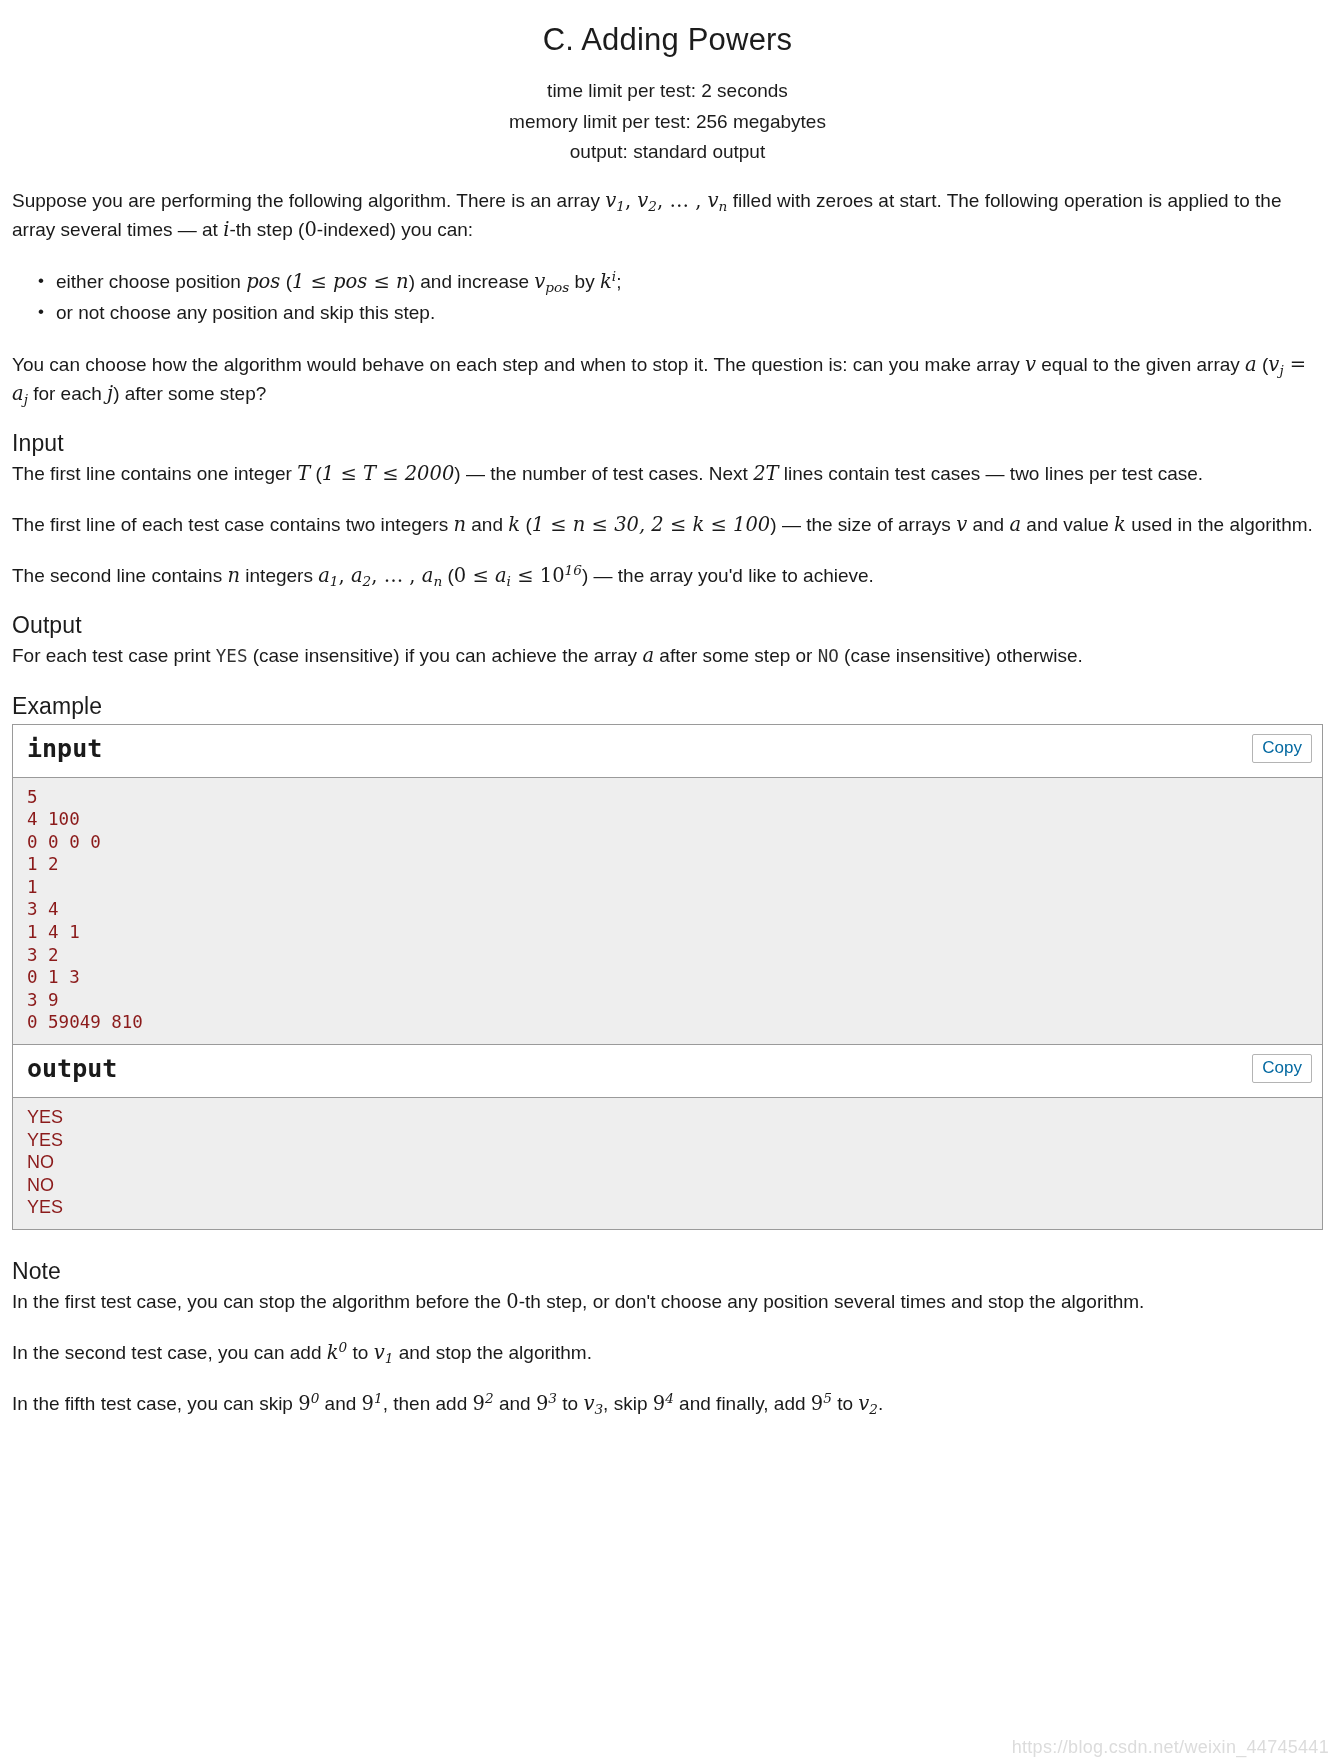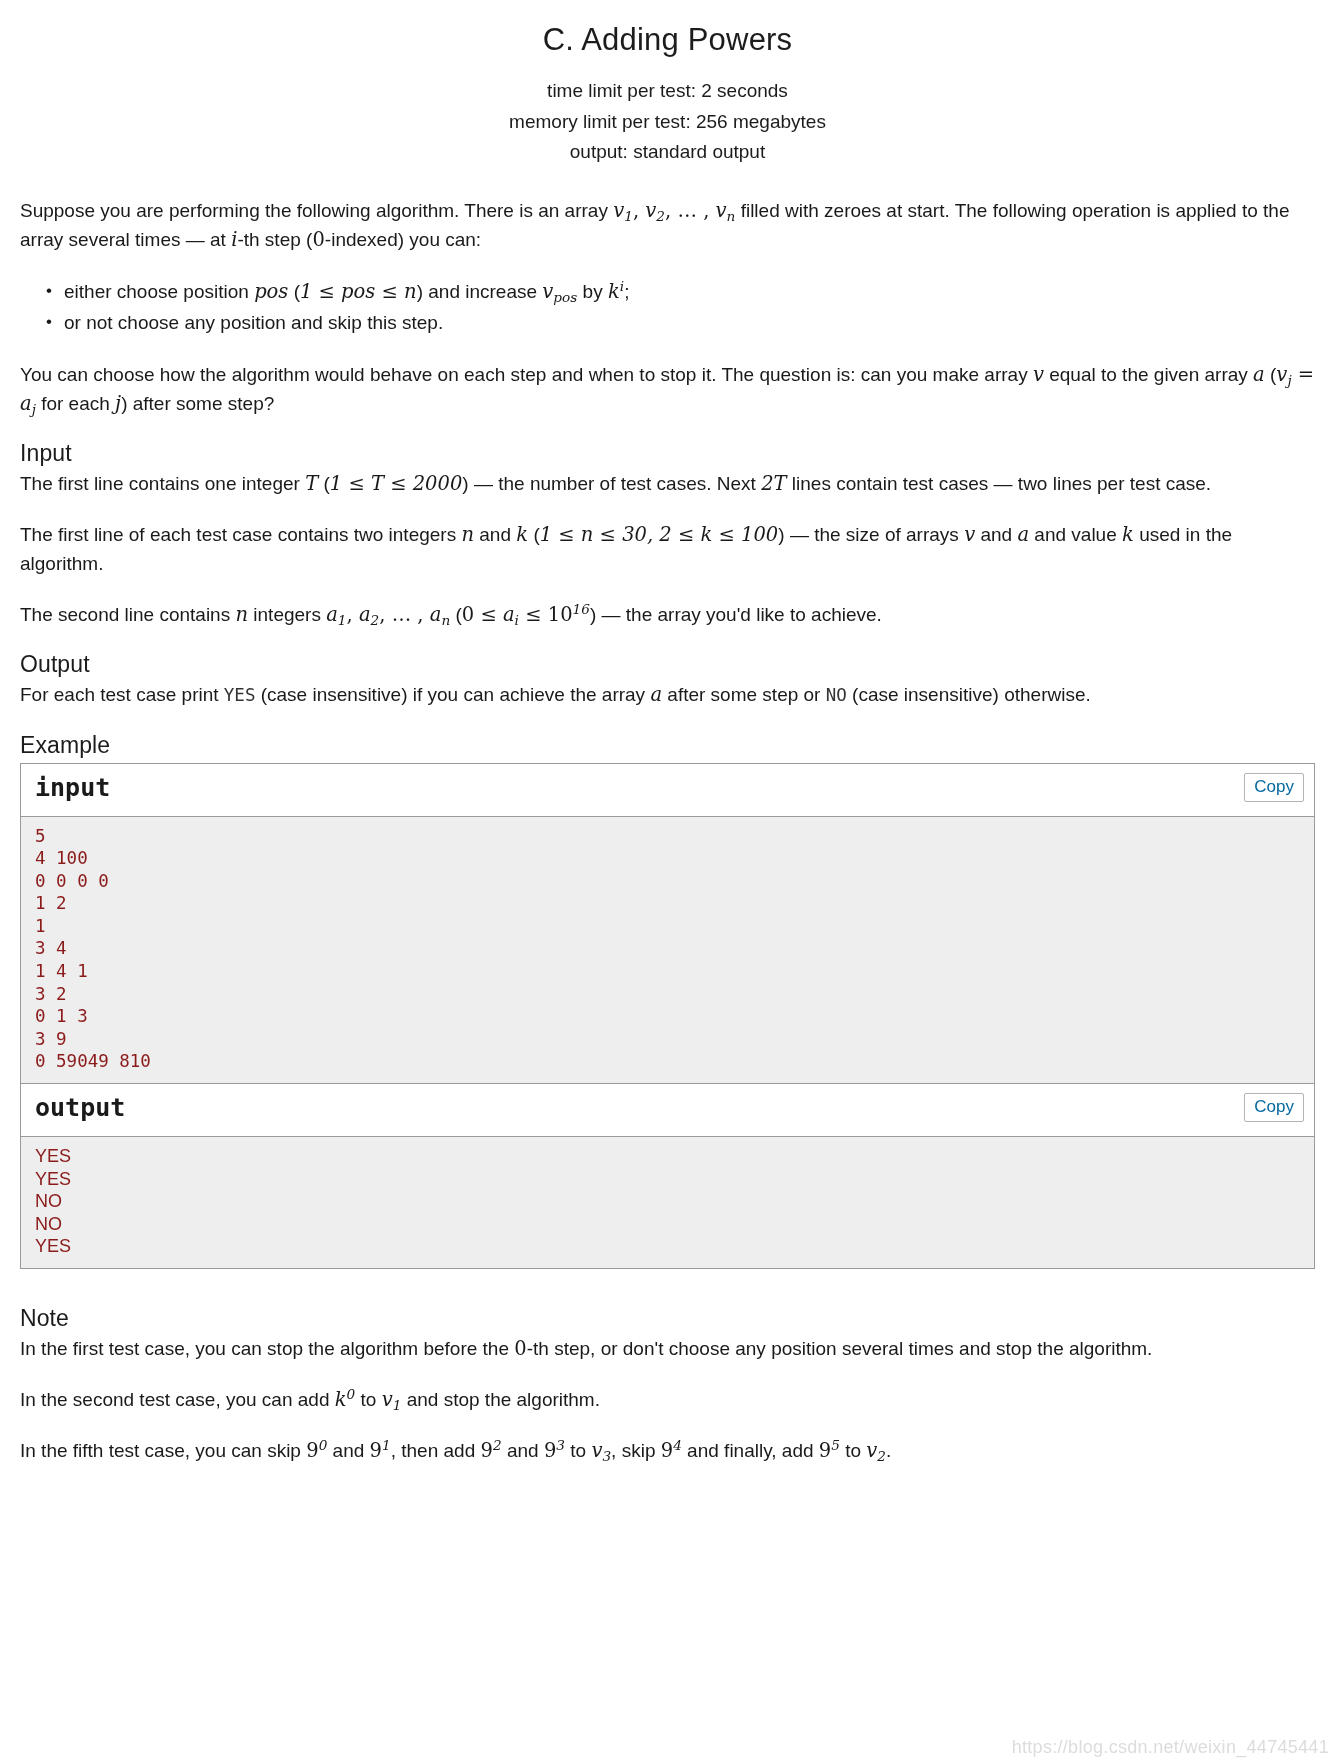--- a/index.html
+++ b/index.html
@@ -9,21 +9,21 @@
   }
   body {
     width: 1335px;
     height: 1762px;
     font-family: "Liberation Sans", sans-serif;
     color: #1a1a1a;
     position: relative;
     overflow: hidden;
   }
   .page {
-    padding: 0 20px;
+    padding: 0 12px;
     box-sizing: border-box;
     width: 1335px;
   }
   
   .problem-header {
     text-align: center;
     padding-top: 22px;
   }
   .title {
     font-size: 31px;
@@ -33,21 +33,21 @@
     letter-spacing: 0.2px;
   }
   .limit-line {
     font-size: 19px;
     color: #1c1c1c;
     line-height: 30.5px;
     text-align: center;
   }
   
   .legend {
-    margin-top: 28px;
+    margin-top: 18px;
   }
   p.para {
     font-size: 19px;
     line-height: 29px;
     margin: 0 0 22px 0;
     color: #1a1a1a;
   }
   ul.bullets {
     margin: 0 0 22px 0;
     padding-left: 30px;
@@ -149,21 +149,21 @@
     border-bottom: 1px solid #9a9a9a;
   }
   .sample-pre.last { border-bottom: none; }
   .sample-pre.outpre {
     font-family: "Liberation Sans", sans-serif;
     font-size: 18px;
     line-height: 22.6px;
   }
 
   
-  .note-section { margin-top: 36px; }
+  .note-section { margin-top: 28px; }
   .watermark {
     position: absolute;
     right: 6px;
     bottom: 4px;
     font-family: "Liberation Sans", sans-serif;
     font-size: 18px;
     color: #dcdcdc;
     letter-spacing: 0.3px;
     pointer-events: none;
   }

